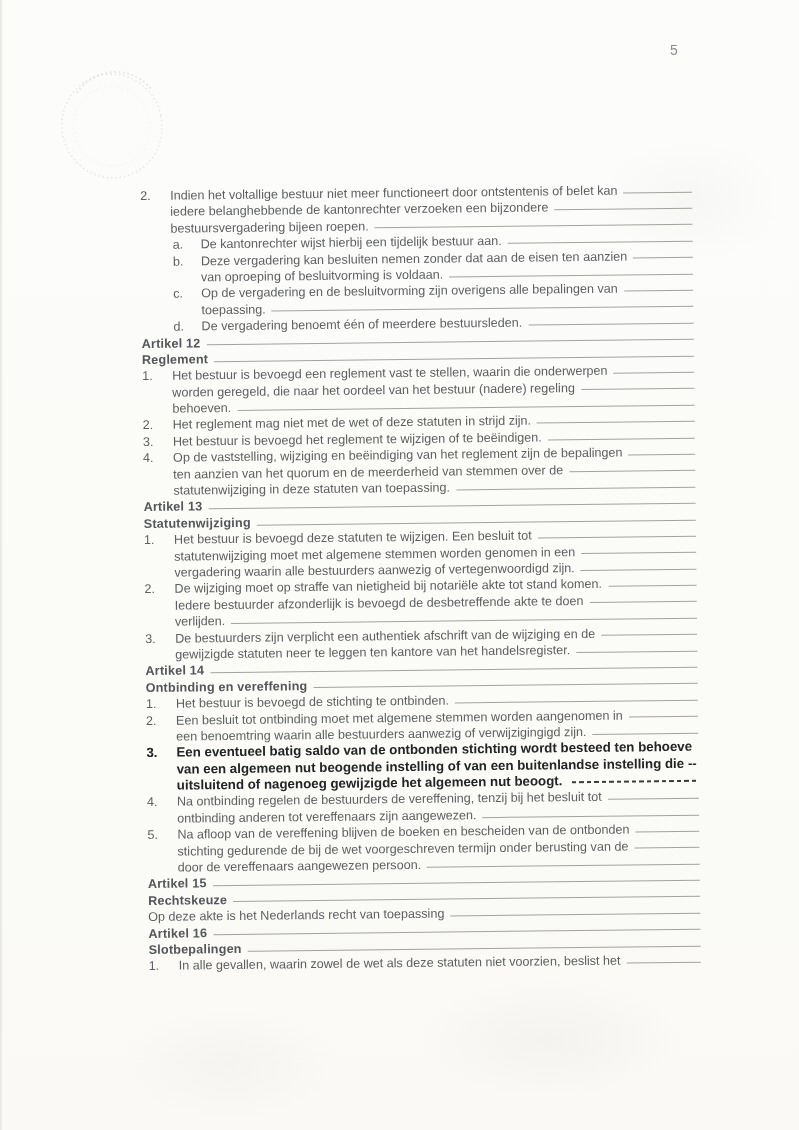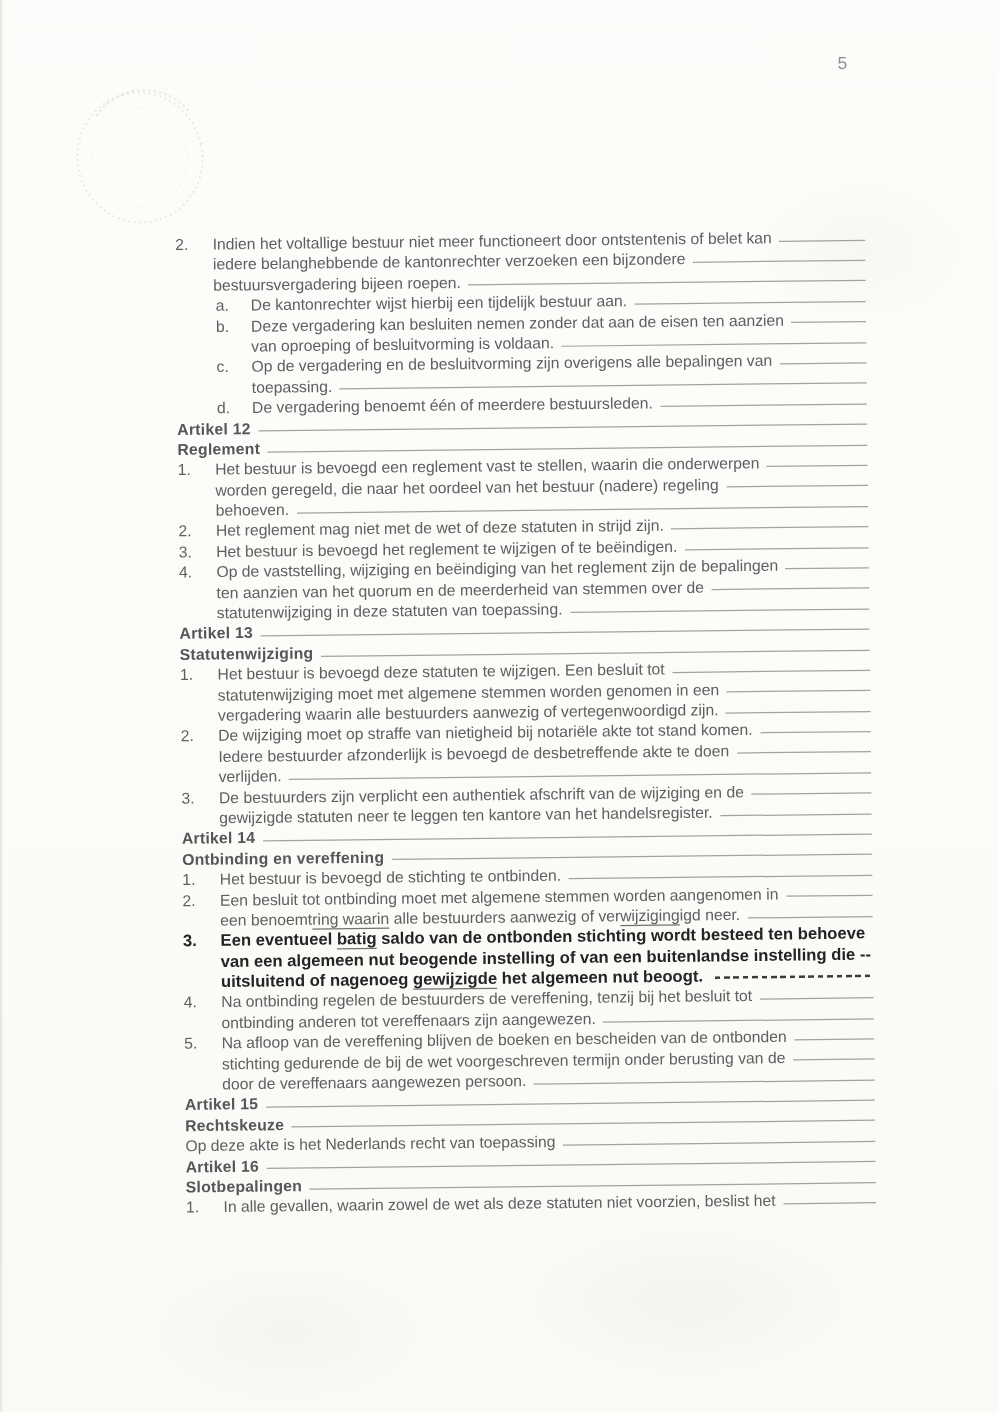--- a/index.html
+++ b/index.html
@@ -48,21 +48,20 @@
   }
   .line .marker { flex:0 0 30px; }
   .line.sub .marker { margin-left:32px; flex-basis:28px; }
   .line.cont .text { padding-left:30px; }
   .line.cont2 .text { padding-left:60px; }
   .line .text { flex:0 0 auto; }
   .line.heading { font-weight:bold; color:#54565a; letter-spacing:0.2px; }
   .line.bold { font-weight:bold; color:#232425; font-size:13.3px; }
   .line.bold .marker { color:#232425; }
   .u {
-    text-decoration:underline;
     text-decoration-color:#6f7173;
     text-decoration-thickness:1.2px;
     text-underline-offset:2.5px;
   }
   .fill {
     flex:1 1 auto; min-width:0;
     height:0; border-top:1.1px solid #a3a29e;
     align-self:center;
     margin-left:6px;
     transform:translateY(2px);
@@ -119,21 +118,21 @@
       <div class="line cont"><span class="text">vergadering waarin alle bestuurders aanwezig of vertegenwoordigd zijn.</span><span class="fill"></span></div>
       <div class="line item"><span class="marker">2.</span><span class="text">De wijziging moet op straffe van nietigheid bij notariële akte tot stand komen.</span><span class="fill"></span></div>
       <div class="line cont"><span class="text">Iedere bestuurder afzonderlijk is bevoegd de desbetreffende akte te doen</span><span class="fill"></span></div>
       <div class="line cont"><span class="text">verlijden.</span><span class="fill"></span></div>
       <div class="line item"><span class="marker">3.</span><span class="text">De bestuurders zijn verplicht een authentiek afschrift van de wijziging en de</span><span class="fill"></span></div>
       <div class="line cont"><span class="text">gewijzigde statuten neer te leggen ten kantore van het handelsregister.</span><span class="fill"></span></div>
       <div class="line heading"><span class="text">Artikel 14</span><span class="fill"></span></div>
       <div class="line heading"><span class="text">Ontbinding en vereffening</span><span class="fill"></span></div>
       <div class="line item"><span class="marker">1.</span><span class="text">Het bestuur is bevoegd de stichting te ontbinden.</span><span class="fill"></span></div>
       <div class="line item"><span class="marker">2.</span><span class="text">Een besluit tot ontbinding moet met algemene stemmen worden aangenomen in</span><span class="fill"></span></div>
-      <div class="line cont"><span class="text"><span>een benoemt</span><span class="u">ring waarin</span><span> alle bestuurders aanwezig of ver</span><span class="u">wijziging</span><span>igd neer.</span></span><span class="fill"></span></div>
+      <div class="line cont"><span class="text"><span>een benoemt</span><span class="u">ring waarin</span><span> alle bestuurders aanwezig of ver</span><span class="u">wijziging</span><span>igd zijn.</span></span><span class="fill"></span></div>
       <div class="line item bold"><span class="marker">3.</span><span class="text"><span>Een eventueel </span><span class="u">batig</span><span> saldo van de ontbonden stichting wordt besteed ten behoeve</span></span></div>
       <div class="line cont bold"><span class="text">van een algemeen nut beogende instelling of van een buitenlandse instelling die --</span></div>
       <div class="line cont bold"><span class="text"><span>uitsluitend of nagenoeg </span><span class="u">gewijzigde</span><span> het algemeen nut beoogt. </span></span><span class="fill hyphens"></span></div>
       <div class="line item"><span class="marker">4.</span><span class="text">Na ontbinding regelen de bestuurders de vereffening, tenzij bij het besluit tot</span><span class="fill"></span></div>
       <div class="line cont"><span class="text">ontbinding anderen tot vereffenaars zijn aangewezen.</span><span class="fill"></span></div>
       <div class="line item"><span class="marker">5.</span><span class="text">Na afloop van de vereffening blijven de boeken en bescheiden van de ontbonden</span><span class="fill"></span></div>
       <div class="line cont"><span class="text">stichting gedurende de bij de wet voorgeschreven termijn onder berusting van de</span><span class="fill"></span></div>
       <div class="line cont"><span class="text">door de vereffenaars aangewezen persoon.</span><span class="fill"></span></div>
       <div class="line heading"><span class="text">Artikel 15</span><span class="fill"></span></div>
       <div class="line heading"><span class="text">Rechtskeuze</span><span class="fill"></span></div>

